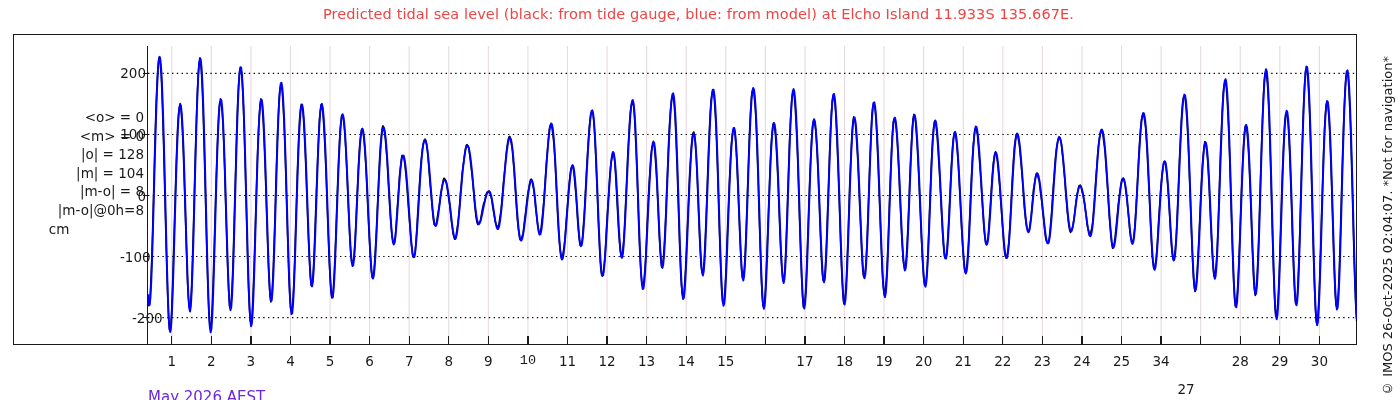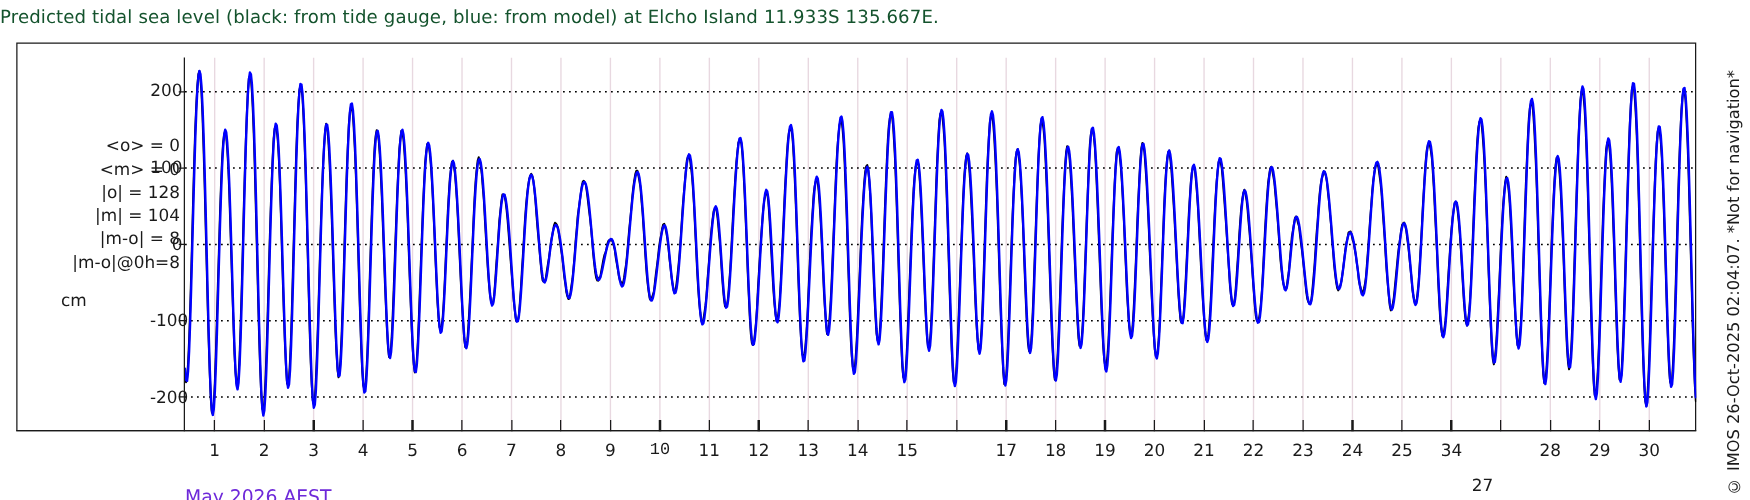--- a/index.html
+++ b/index.html
@@ -17,25 +17,26 @@
     position: relative;
     width: 1400px;
     height: 400px;
     overflow: hidden;
     background: #ffffff;
   }
 
   
   #chart-title {
     position: absolute;
-    left: 0;
+    left: 16px;
     top: 6px;
     width: 1365px;
+    text-align: center;
     font-size: 14.5px;
-    color: #14532d;
+    color: #ef4444;
     white-space: nowrap;
     letter-spacing: 0.1px;
   }
 
   
   #outer-frame {
     position: absolute;
     left: 13px;
     top: 34px;
     width: 1344px;
@@ -128,21 +129,21 @@
     left: 0px;
     top: 108px;
     width: 144px;
     text-align: right;
     font-size: 13.5px;
     line-height: 18.6px;
     color: #1a1a1a;
     white-space: nowrap;
   }
   #stats-block div { text-align: right; }
-  #stats-units { text-align: center !important; padding-right: 26px; margin-top: 12px; }
+  #stats-units { text-align: center !important; padding-right: 26px; }
 
   
   #credit-text {
     position: absolute;
     right: -2px;
     top: 0px;
     height: 400px;
     width: 22px;
     font-size: 13px;
     color: #1a1a1a;
@@ -223,21 +224,21 @@
   <div id="ytick-layer">
       <div class="ytick-mark" style="left: 143px; top: 72.8592px;"></div>
       <div class="ytick-label" style="left: 120px; top: 73.4592px; width: 26px; text-align: right;">200</div>
       <div class="ytick-mark" style="left: 143px; top: 133.88px;"></div>
       <div class="ytick-label" style="left: 120px; top: 134.48px; width: 26px; text-align: right;">100</div>
       <div class="ytick-mark" style="left: 143px; top: 194.9px;"></div>
       <div class="ytick-label" style="left: 120px; top: 195.5px; width: 26px; text-align: right;">0</div>
       <div class="ytick-mark" style="left: 143px; top: 255.92px;"></div>
       <div class="ytick-label" style="left: 120px; top: 256.52px; width: 26px; text-align: right;">-100</div>
       <div class="ytick-mark" style="left: 143px; top: 316.941px;"></div>
-      <div class="ytick-label" style="left: 120px; top: 317.541px; width: 26px; text-align: center;">-200</div>
+      <div class="ytick-label" style="left: 132px; top: 317.541px; width: 26px; text-align: center;">-200</div>
     </div>
   <div id="xtick-layer">
       <div class="xtick-mark" style="left: 171.095px;"></div>
       <div class="xtick-label" style="left: 171.745px;">1</div>
       <div class="xtick-mark" style="left: 210.669px;"></div>
       <div class="xtick-label" style="left: 211.319px;">2</div>
       <div class="xtick-mark" style="left: 250.244px;"></div>
       <div class="xtick-label" style="left: 250.894px;">3</div>
       <div class="xtick-mark" style="left: 289.818px;"></div>
       <div class="xtick-label" style="left: 290.468px;">4</div>

